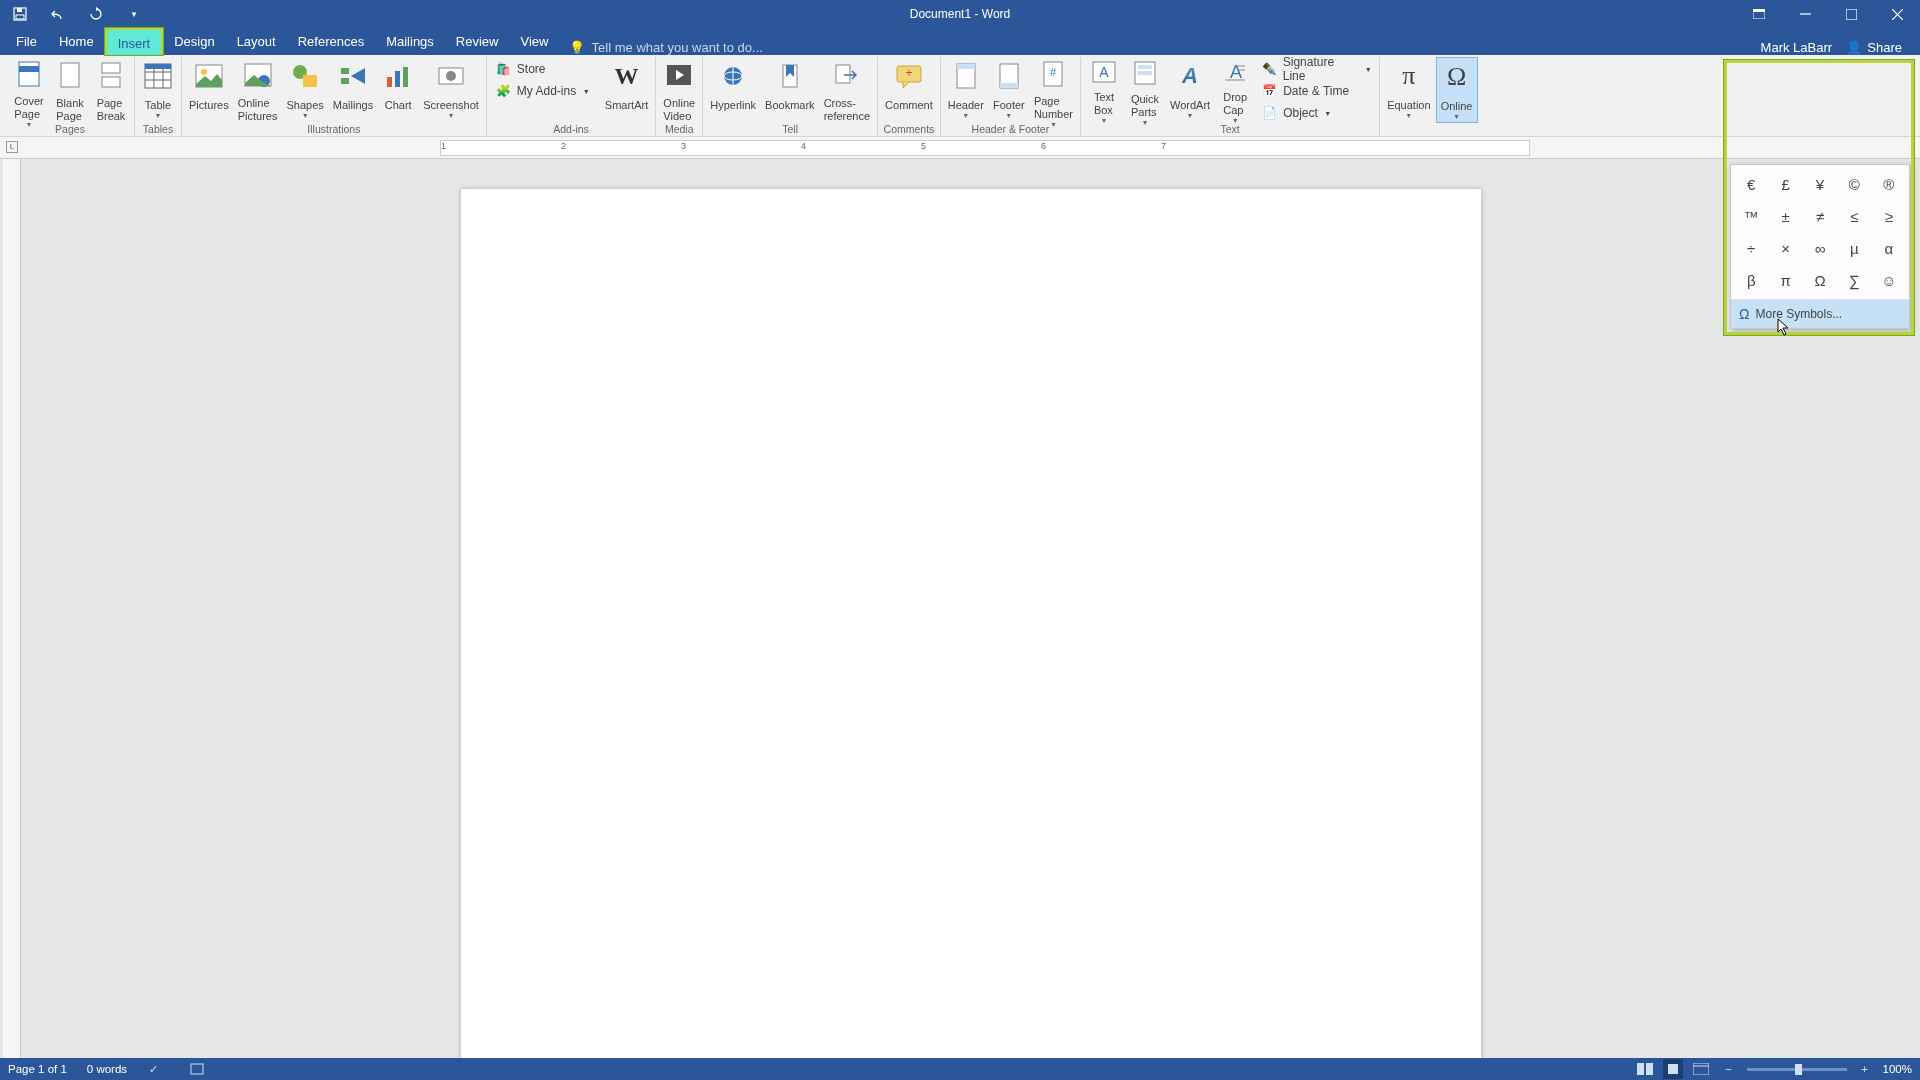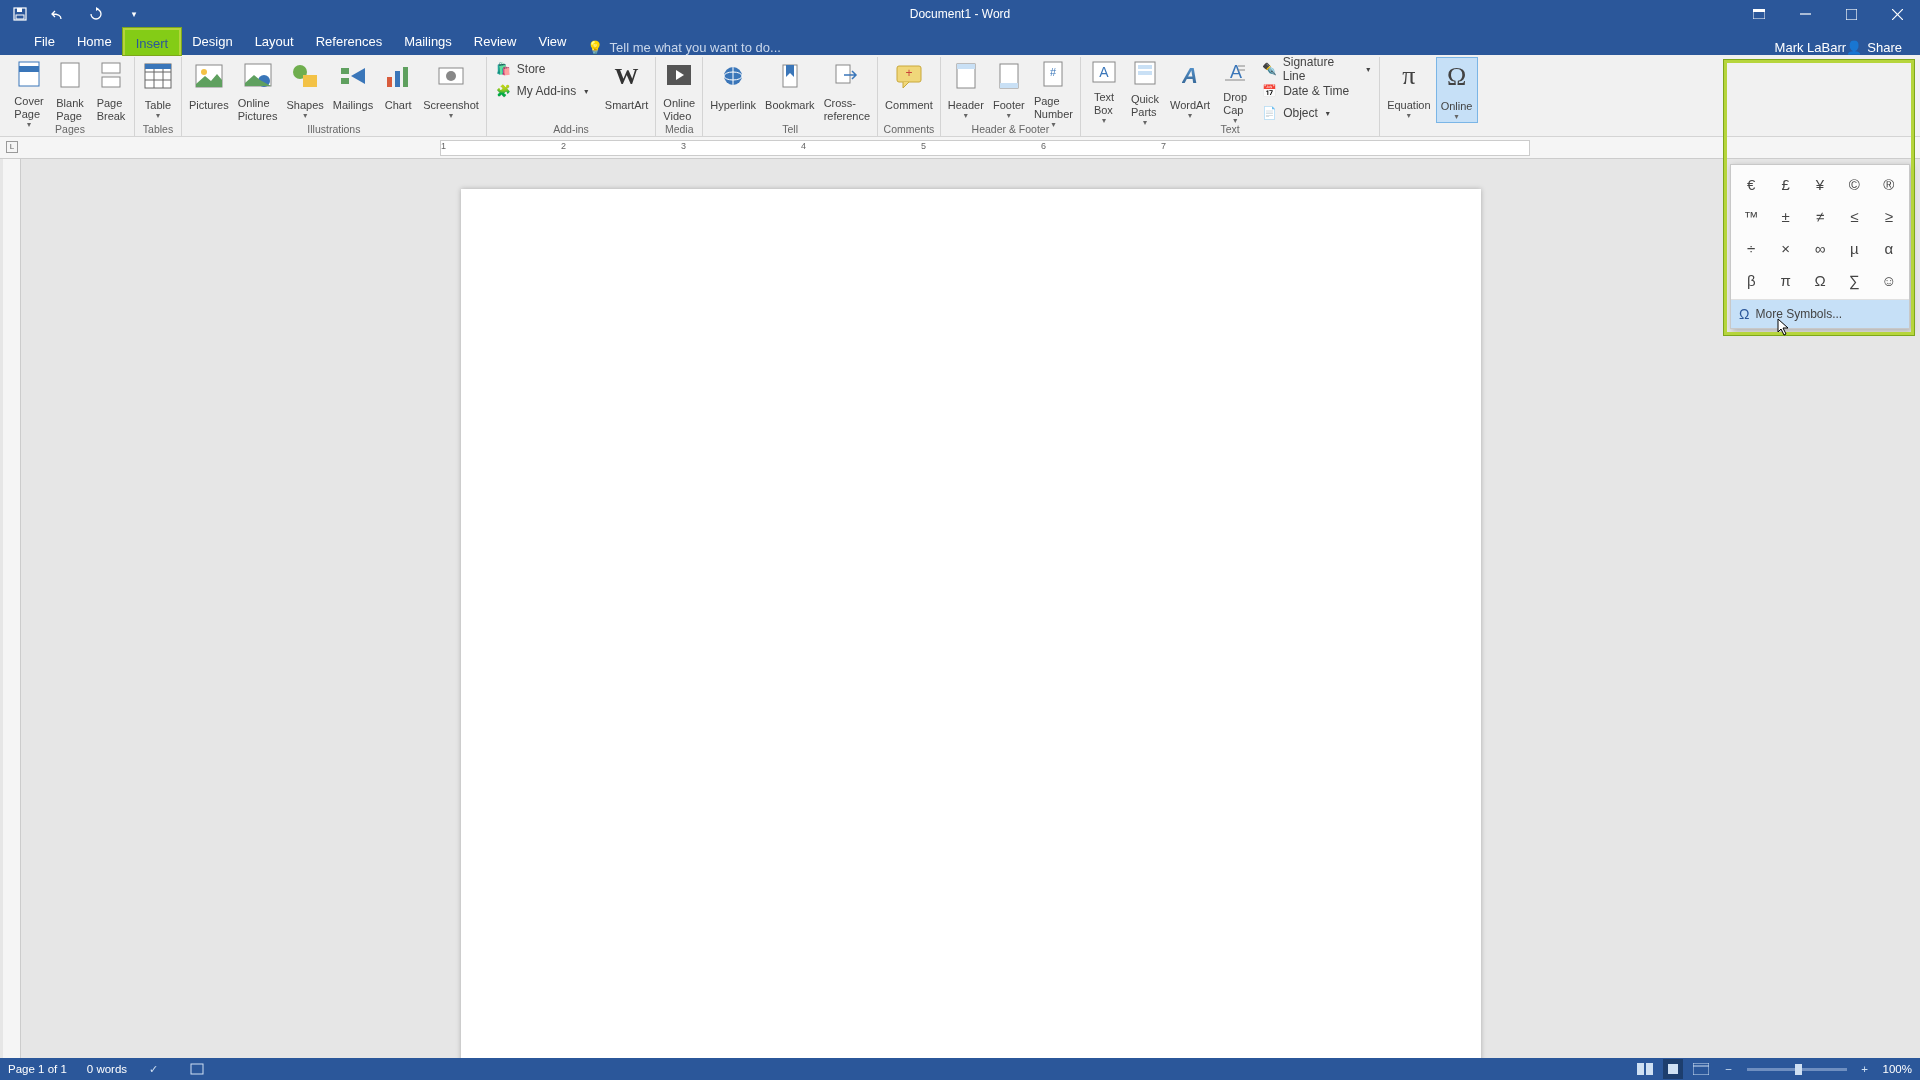--- a/index.html
+++ b/index.html
@@ -3,25 +3,25 @@
 <meta charset="utf-8">
 <style>
 *{margin:0;padding:0;box-sizing:border-box;font-family:"Segoe UI",Tahoma,sans-serif;user-select:none}
 html,body{width:1920px;height:1080px;overflow:hidden;background:#e6e6e6}
 .titlebar{height:28px;background:#2b579a;display:flex;align-items:center;color:#fff;font-size:12px;position:relative}
 .tb-left{display:flex;align-items:center;gap:10px;padding-left:6px}
 .tb-btn{width:28px;height:28px;display:flex;align-items:center;justify-content:center;color:#fff}
 .tb-title{position:absolute;left:50%;transform:translateX(-50%);font-size:12px}
 .tb-right{margin-left:auto;display:flex}
 .win-btn{width:46px;height:28px;display:flex;align-items:center;justify-content:center;color:#fff}
-.tabbar{height:27px;background:#2b579a;display:flex;align-items:flex-end;padding-left:23px;position:relative}
+.tabbar{height:27px;background:#2b579a;display:flex;align-items:flex-end;padding-left:5px;position:relative}
 .tab{padding:0 11px;height:27px;line-height:27px;font-size:13px;color:#fff}
-.tab.active{background:#84cc16;color:#2b579a;border:2px solid #b6d53c;border-bottom:none;box-shadow:0 0 0 1px #7ea71a}
+.tab.active{background:#5eead4;color:#2b579a;border:2px solid #b6d53c;border-bottom:none;box-shadow:0 0 0 1px #7ea71a}
 .tellme{display:flex;align-items:center;color:#c9d7eb;font-size:13px;margin-left:10px;gap:6px}
-.tabbar-right{margin-left:auto;display:flex;align-items:center;padding-right:18px;color:#fff;font-size:13px}
+.tabbar-right{margin-left:auto;display:flex;align-items:center;gap:14px;padding-right:18px;color:#fff;font-size:13px}
 .share-btn{display:flex;align-items:center;gap:5px}
 .ribbon{height:82px;background:#f1f1f1;border-bottom:1px solid #d4d4d4;display:flex;padding:2px 0 0 6px}
 .group{display:flex;flex-direction:column;align-items:center;border-right:1px solid #d4d4d4;padding:0 3px}
 .group-name{font-size:10.5px;color:#666;padding-bottom:14px;margin-top:auto}
 .grow{display:flex;gap:1px}
 .lbtn{display:flex;flex-direction:column;align-items:center;justify-content:flex-start;padding:3px 4px 0 4px;height:66px;min-width:38px}
 .lbtn .ic{width:32px;height:32px;display:flex;align-items:center;justify-content:center}
 .lbtn .lbl{font-size:11px;color:#444;text-align:left;line-height:13px;margin-top:7px;white-space:pre}
 .lbtn .dd{font-size:8px;color:#666;margin-top:-1px}
 .vstack{display:flex;flex-direction:column;gap:2px;padding:2px 2px 0 2px}

